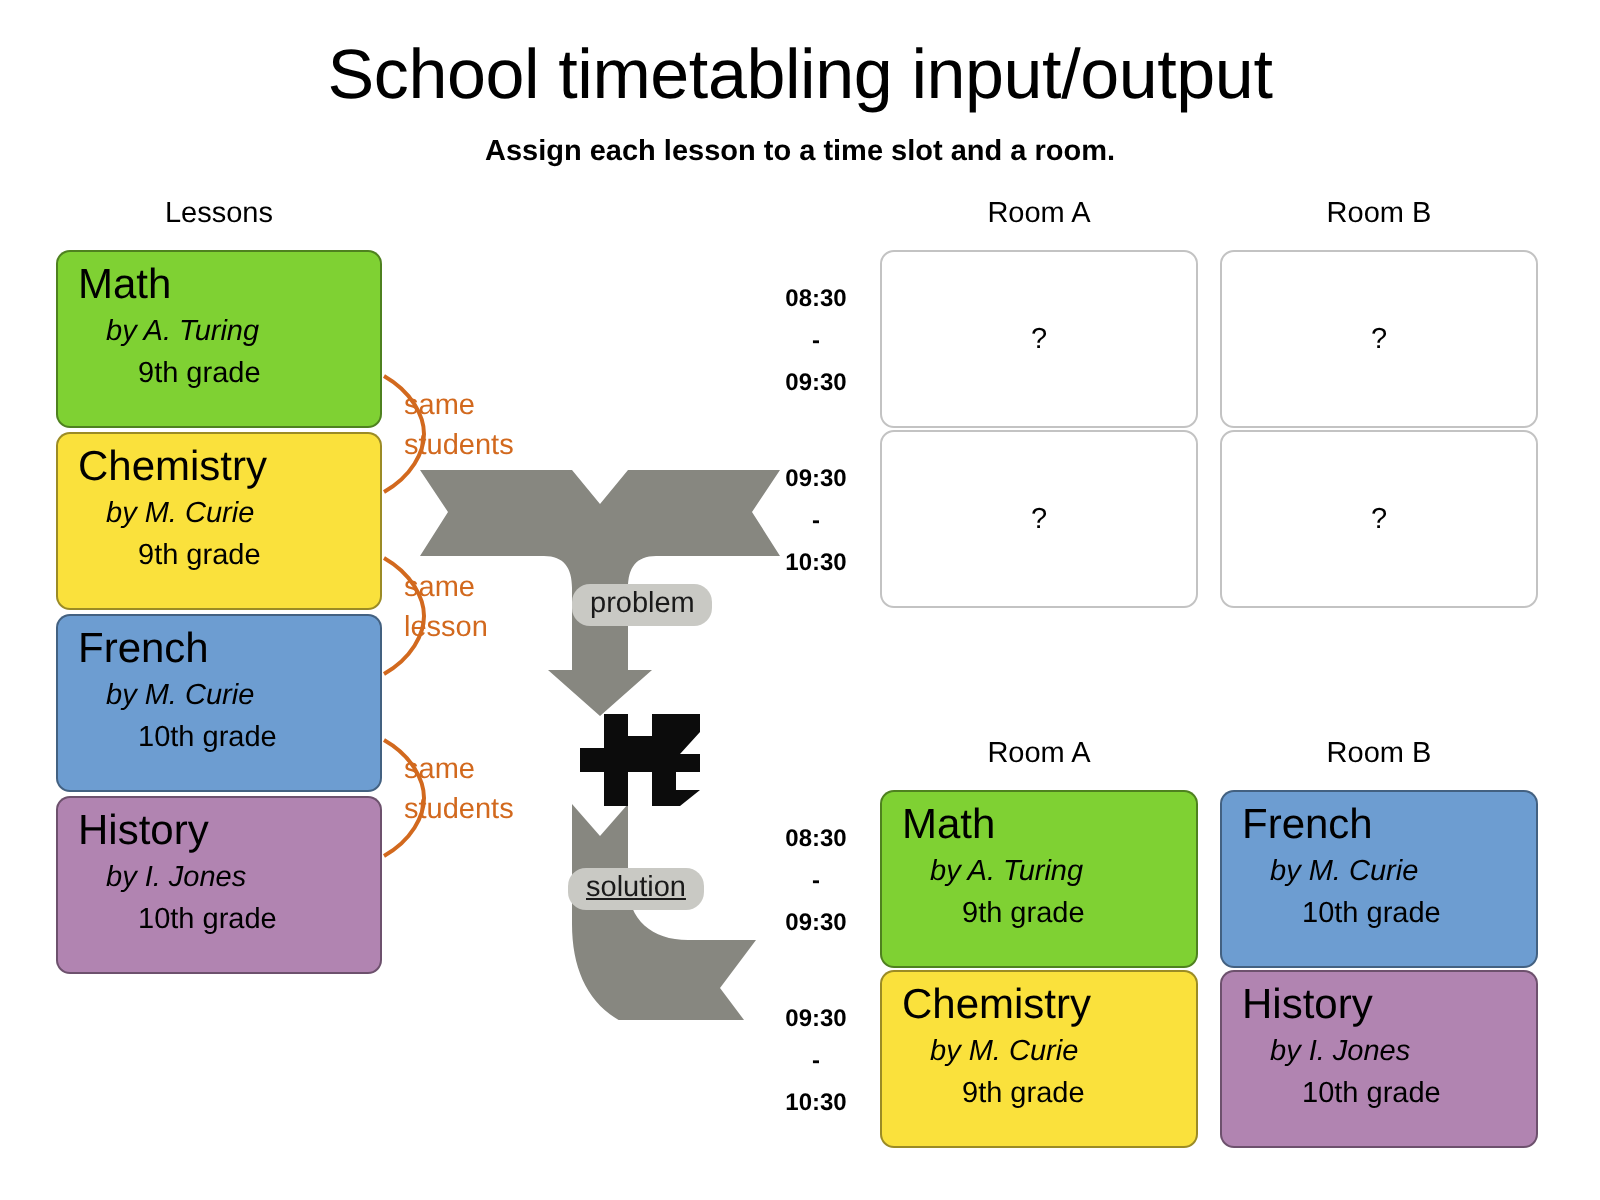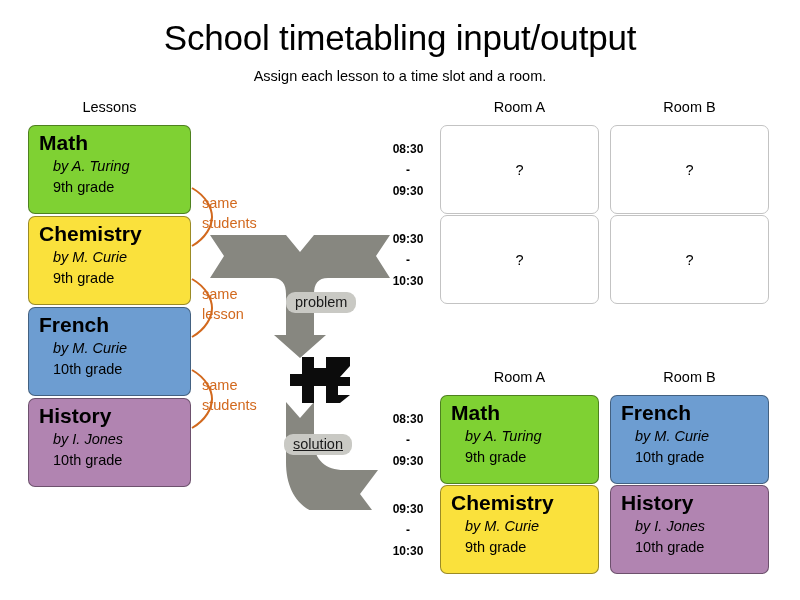--- a/index.html
+++ b/index.html
@@ -14,21 +14,21 @@
   .root{position:absolute;left:0;top:0;width:656px;height:600px;}
 
   
   #page-title{
     position:absolute;left:0;top:16px;width:800px;
     text-align:center;font-size:35px;font-weight:400;
     letter-spacing:-0.2px;line-height:44px;
   }
   #page-subtitle{
     position:absolute;left:0;top:68px;width:800px;
-    text-align:center;font-size:14.5px;font-weight:400;
+    text-align:center;font-size:14.5px;font-weight:700;
   }
 
   .col-head{
     position:absolute;text-align:center;font-size:14.5px;font-weight:normal;
   }
   #lessons-head{left:28px;top:99px;width:163px;}
   #in-roomA-head{left:440px;top:99px;width:159px;}
   #in-roomB-head{left:610px;top:99px;width:159px;}
   #out-roomA-head{left:440px;top:369px;width:159px;}
   #out-roomB-head{left:610px;top:369px;width:159px;}
@@ -36,27 +36,27 @@
   
   .card{
     position:absolute;
     border-radius:7px;
     border:1px solid rgba(0,0,0,.38);
     box-sizing:border-box;
     padding:4px 0 0 0;
     overflow:hidden;
   }
   .card .subject{
-    font-size:21px;line-height:26px;padding-left:10px;font-weight:700;
+    font-size:21px;line-height:26px;padding-left:10px;font-weight:400;
   }
   .card .teacher{
     font-size:14.5px;line-height:21px;padding-left:24px;font-style:italic;
   }
   .card .grade{
-    font-size:14.5px;line-height:21px;padding-left:24px;
+    font-size:14.5px;line-height:21px;padding-left:40px;
   }
 
   .lesson-card{left:28px;width:163px;height:89px;}
   #lesson-0{top:125px;}
   #lesson-1{top:216px;}
   #lesson-2{top:307px;}
   #lesson-3{top:398px;}
 
   
   .brace{position:absolute;width:26px;height:62px;}

